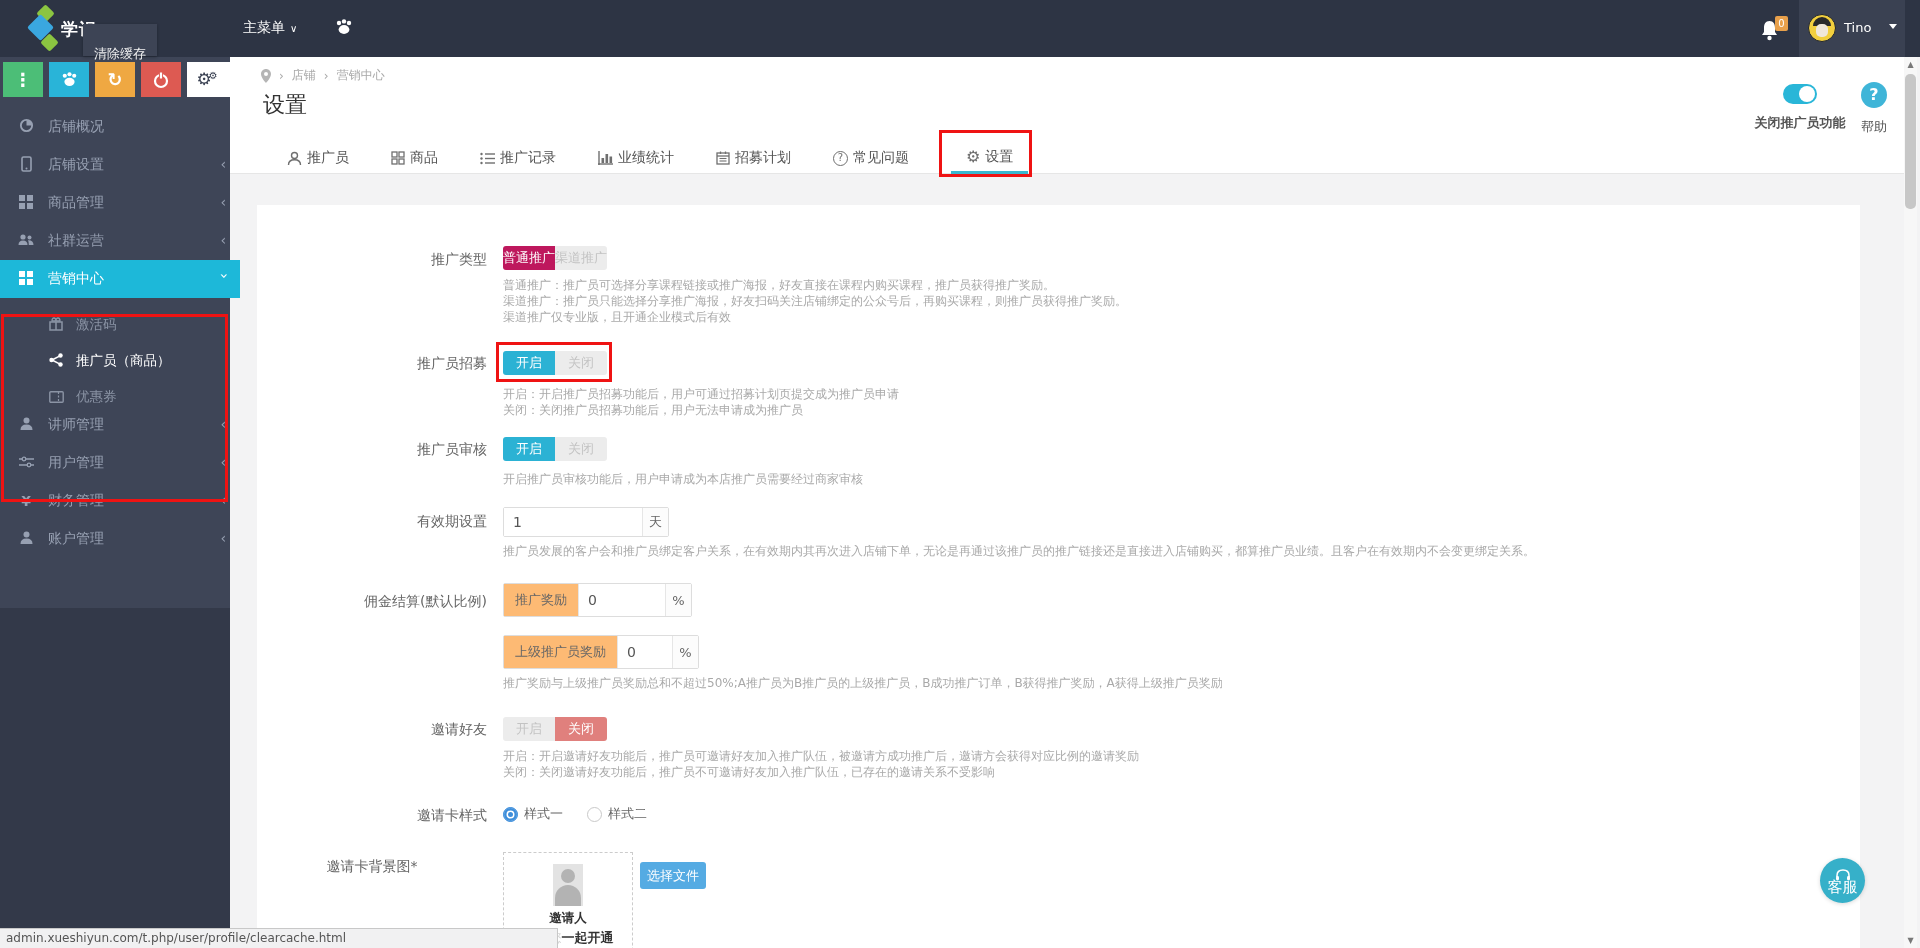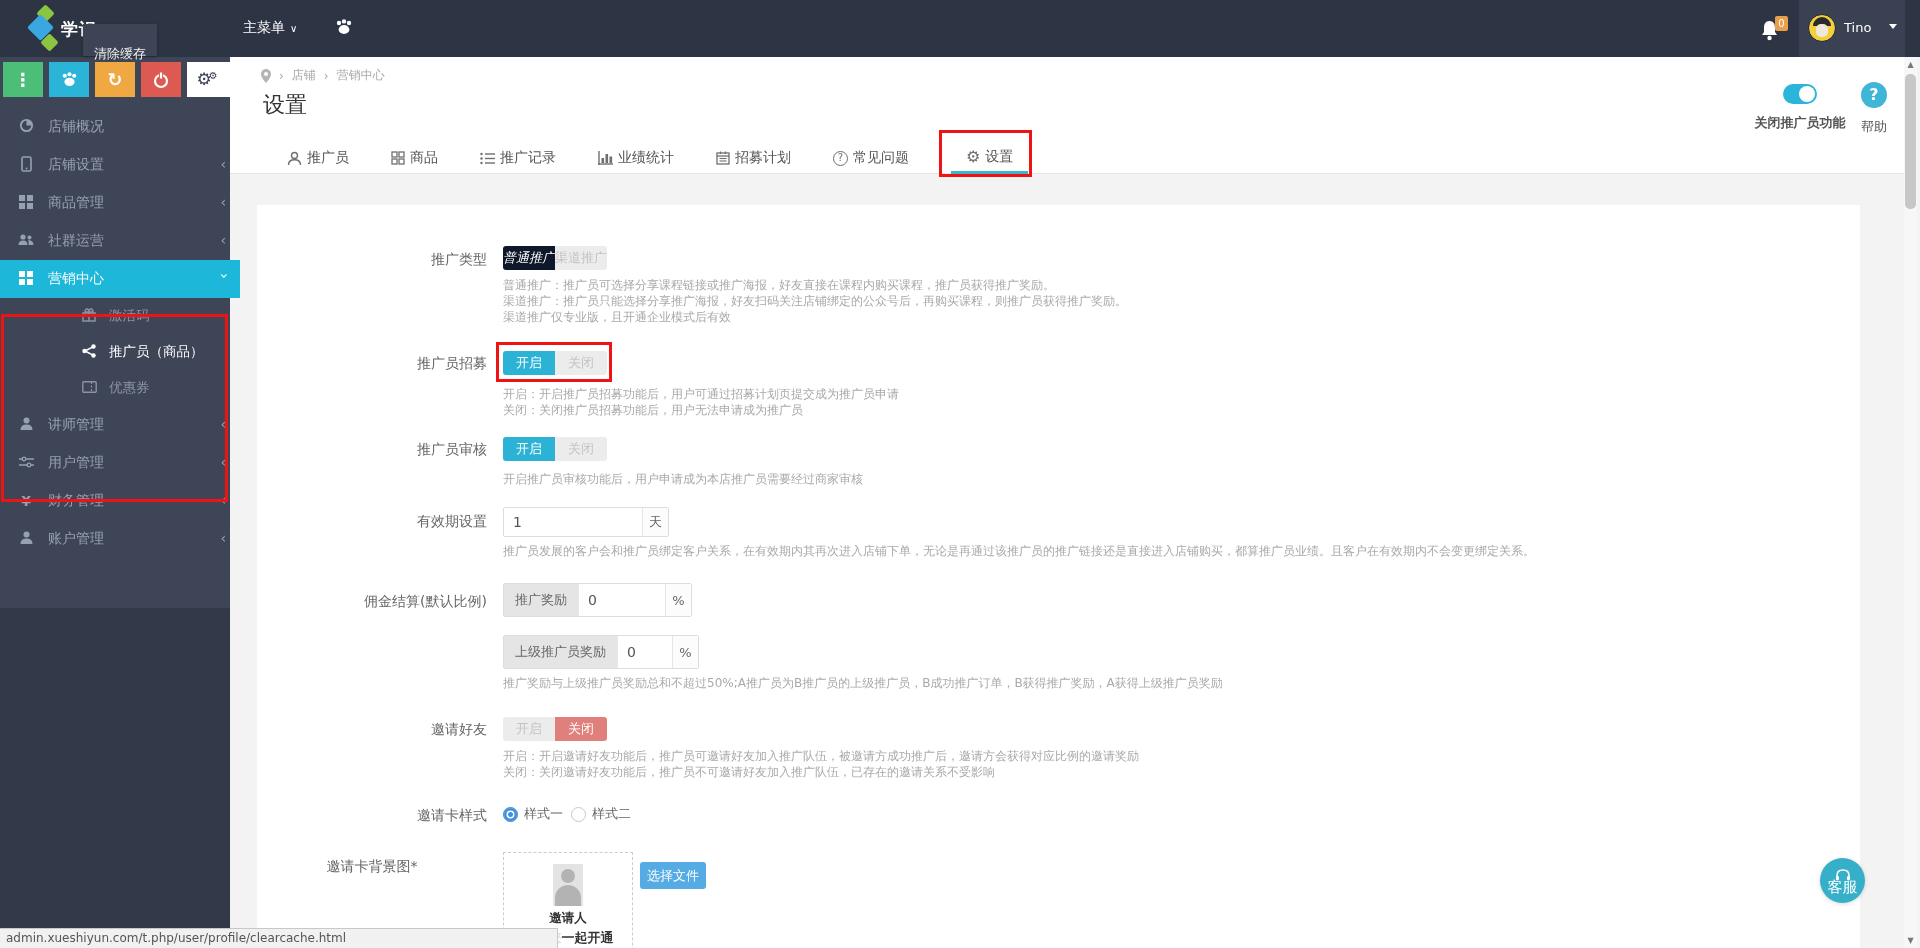--- a/index.html
+++ b/index.html
@@ -41,21 +41,21 @@
   .qb .glyph { color:#fff; font-size:18px; font-weight:bold; line-height:1; }
   .qb-white .glyph { color:#3a4152; font-size:17px; }
   .gear2 { font-size:10px; position:relative; top:-6px; left:-3px; }
 
   .menu { position:absolute; left:0; top:51px; width:240px; }
   .mitem { position:relative; height:38px; display:flex; align-items:center; color:#97a0b2; font-size:14px; cursor:pointer; }
   .mitem .mico { width:16px; margin-left:18px; margin-right:14px; text-align:center; flex:0 0 16px; }
   .mitem .chev { position:absolute; right:14px; top:10px; font-size:14px; color:#97a0b2; }
   .mitem.active { background:#1db8d9; color:#fff; }
   .mitem.active .chev { color:#fff; transform:rotate(-90deg); top:8px; }
-  .sitem { position:relative; height:36px; display:flex; align-items:center; color:#8b94a5; font-size:13.5px; cursor:pointer;margin-left:33px; }
+  .sitem { position:relative; height:36px; display:flex; align-items:flex-end; color:#8b94a5; font-size:13.5px; cursor:pointer; }
   .sitem .mico { width:16px; margin-left:48px; margin-right:12px; text-align:center; flex:0 0 16px; }
   .sitem.subactive { color:#fff; }
   .yen { font-size:14px; font-weight:bold; }
 
   
   .redbox { position:absolute; border:3px solid #ef1313; pointer-events:none; z-index:30; }
   .redbox-sidebar { left:1px; top:257px; width:227px; height:188px; }
 
   
   .header { position:absolute; left:230px; top:57px; width:1674px; height:117px; background:#fff;
@@ -83,35 +83,35 @@
 
   
   .panel { position:absolute; left:257px; top:205px; width:1603px; height:775px; background:#fff; z-index:2; }
   .flabel { position:absolute; width:230px; text-align:right; font-size:14px; color:#666; }
   .seg { position:absolute; left:246px; display:flex; border-radius:3px; overflow:hidden; }
   .seg b { display:block; width:52px; height:24px; line-height:24px; text-align:center; font-size:13px;
            font-weight:normal; cursor:pointer; }
   .seg .on-sel  { background:#2bb2d4; color:#fff; }
   .seg .off-sel { background:#e0807d; color:#fff; }
   .seg .idle    { background:#ececec; color:#c3c3c3; }
-  .seg .gray-sel{ background:#0f172a; color:#fff;font-style:italic; }
+  .seg .gray-sel{ background:#be185d; color:#fff; }
   .help { position:absolute; left:246px; font-size:12px; color:#a9a9a9; line-height:16px; white-space:nowrap; }
   .igroup { position:absolute; left:246px; display:flex; align-items:stretch; border:1px solid #ddd;
             border-radius:2px; background:#fff; }
   .igroup .pre { padding:0 11px; font-size:13px; color:#666; display:flex; align-items:center;
-                 border-right:1px solid #e6e6e6; background:#e5e5e5; }
+                 border-right:1px solid #e6e6e6; background:#fdba74; }
   .igroup input { border:0; outline:none; font-size:14px; color:#555; padding:0 9px;
                   font-family:"DejaVu Sans","Liberation Sans",sans-serif; }
   .igroup .suf { width:26px; display:flex; align-items:center; justify-content:center; font-size:13px;
                  color:#666; border-left:1px solid #e6e6e6; background:#fcfcfc; }
   .redbox-seg { left:-7px; right:-5px; top:-9px; bottom:-7px; }
   .segwrap { position:absolute; left:246px; }
   .segwrap .seg { position:relative; left:0; }
 
-  .radio-row { position:absolute; left:246px; display:flex; align-items:flex-start; gap:8px; }
+  .radio-row { position:absolute; left:246px; display:flex; align-items:flex-start; gap:24px; }
   .radio { display:flex; align-items:center; gap:6px; font-size:13px; color:#666; cursor:pointer; }
   .rdot { width:15px; height:15px; border-radius:50%; }
   .rdot.sel { background:#3d8edb; border:1px solid #3d8edb; box-shadow:inset 0 0 0 2.5px #3d8edb, inset 0 0 0 4px #fff; }
   .rdot.unsel { background:#fff; border:1px solid #c9c9c9; }
 
   .upload-box { position:absolute; left:246px; top:647px; width:130px; height:330px;
                 border:1px dashed #cccccc; background:#fff; text-align:center; }
   .sil { margin:11px auto 0; width:30px; height:42px; background:#e3e3e3; position:relative; overflow:hidden; }
   .sil .hd { position:absolute; left:8px; top:5px; width:14px; height:14px; border-radius:50%; background:#b3b3b3; }
   .sil .bd { position:absolute; left:2px; top:21px; width:26px; height:24px; border-radius:13px 13px 0 0; background:#b3b3b3; }

